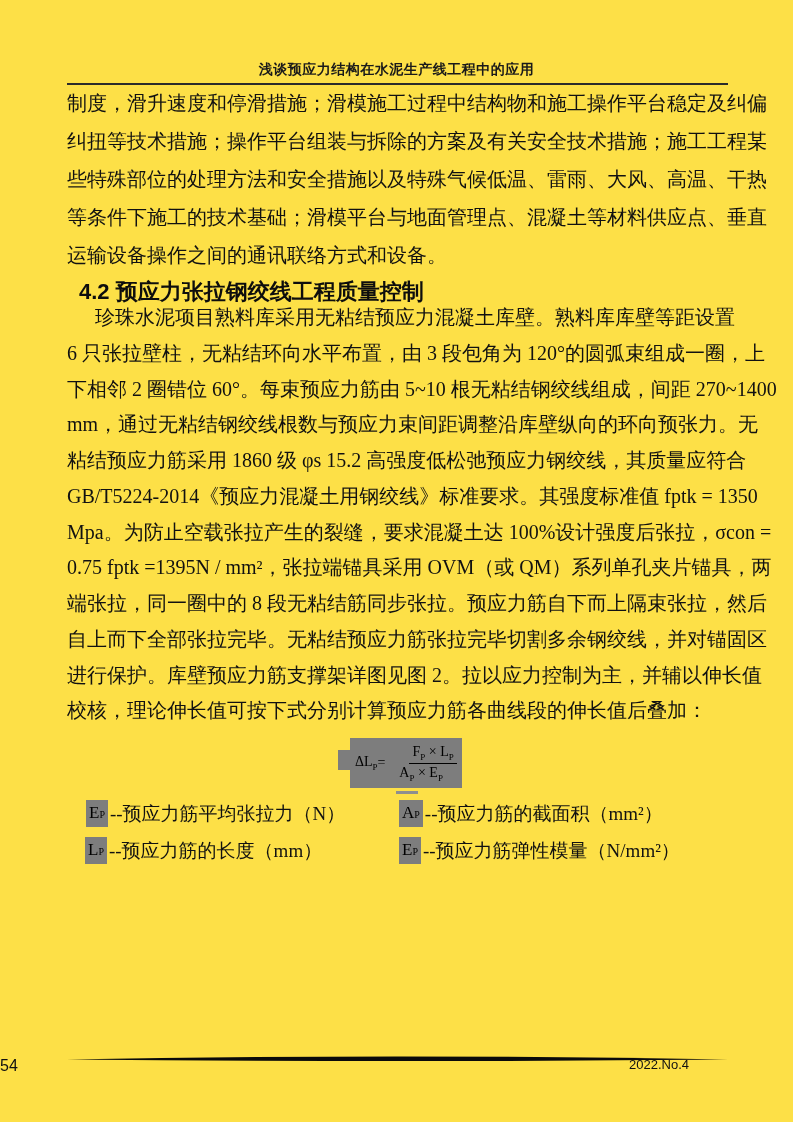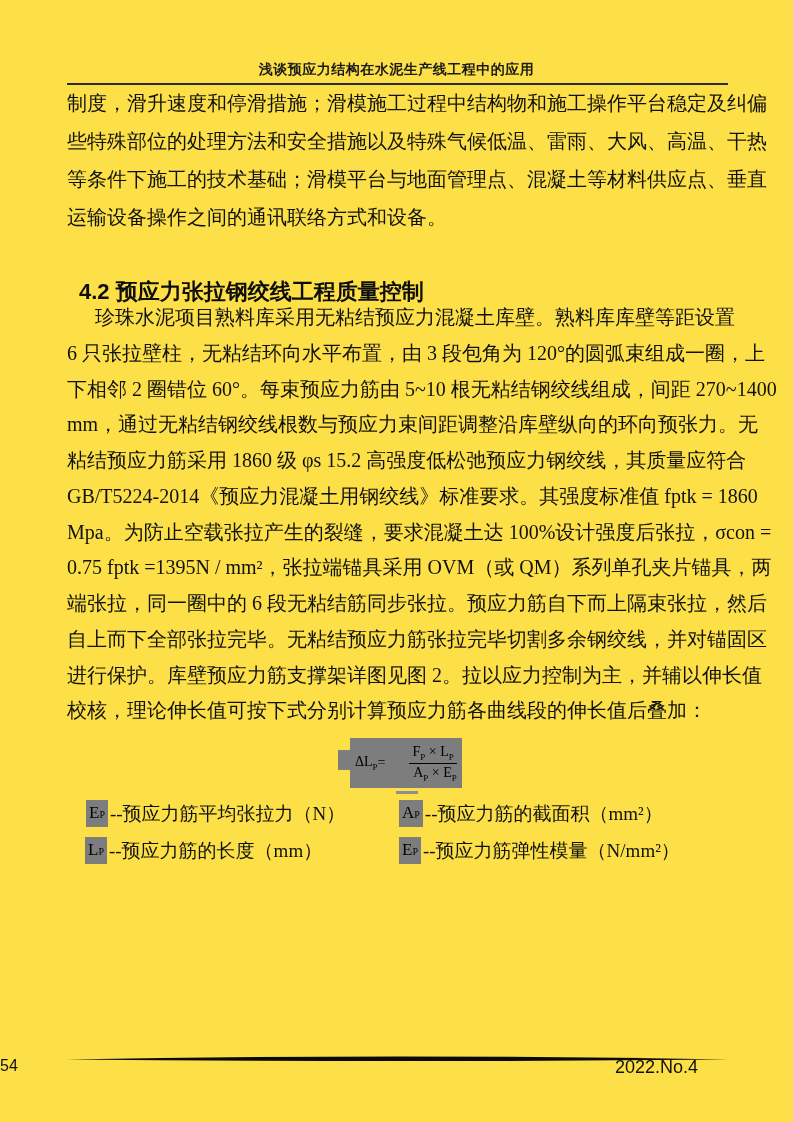--- a/index.html
+++ b/index.html
@@ -47,21 +47,21 @@
   }
   .formula-box{
     position:absolute;left:350px;top:738px;min-width:107px;height:50px;
     background:#7d7d7d;
     display:flex;align-items:center;justify-content:center;gap:0;
     font-size:14px;color:#000;box-sizing:border-box;padding:6px 5px;
   }
   .formula-box sub{font-size:9px;}
   .frac{display:inline-block;text-align:center;vertical-align:middle;}
   .frac .num{display:block;border-bottom:1.4px solid #000;padding:0 3px 1px;margin-left:24px;}
-  .frac .den{display:block;padding-top:1px;text-align:right;}
+  .frac .den{display:block;padding-top:1px;}
   .formula-dash{
     position:absolute;left:396px;top:791px;width:22px;height:3px;
     background:#8f8f8f;
   }
   
   .def-row{
     position:absolute;display:flex;align-items:center;
     font-size:19px;color:#111;height:27px;
   }
   .def0{left:86px;top:800px;}
@@ -75,51 +75,52 @@
   }
   .chip sub{font-size:10px;}
   .def-text{white-space:nowrap;}
   
   .footer-line{position:absolute;left:67px;top:1049px;}
   .footer-page{
     position:absolute;top:1057px;left:0;width:793px;text-align:left;
     font-family:"Liberation Sans","DejaVu Sans",sans-serif;font-size:16px;color:#111;
   }
   .footer-issue{
-    position:absolute;top:1057px;left:615px;
-    font-family:"Liberation Sans","DejaVu Sans",sans-serif;font-size:18px;color:#111;
+    position:absolute;top:1057px;left:629px;
+    font-family:"Liberation Sans","DejaVu Sans",sans-serif;font-size:13px;color:#111;
   }
 </style>
 </head>
 <body>
 
 <div class="page">
 
   <div class="rh-title">浅谈预应力结构在水泥生产线工程中的应用</div>
   <div class="rh-rule"></div>
 
   <div class="para p1">
     <span class="line">制度，滑升速度和停滑措施；滑模施工过程中结构物和施工操作平台稳定及纠偏</span>
+    <span class="line">纠扭等技术措施；操作平台组装与拆除的方案及有关安全技术措施；施工工程某</span>
     <span class="line">些特殊部位的处理方法和安全措施以及特殊气候低温、雷雨、大风、高温、干热</span>
     <span class="line">等条件下施工的技术基础；滑模平台与地面管理点、混凝土等材料供应点、垂直</span>
     <span class="line last">运输设备操作之间的通讯联络方式和设备。</span>
   </div>
 
   <h2 class="heading">4.2 预应力张拉钢绞线工程质量控制</h2>
 
   <div class="para p2">
     <span class="line indent">珍珠水泥项目熟料库采用无粘结预应力混凝土库壁。熟料库库壁等距设置</span>
     <span class="line">6 只张拉壁柱，无粘结环向水平布置，由 3 段包角为 120°的圆弧束组成一圈，上</span>
     <span class="line">下相邻 2 圈错位 60°。每束预应力筋由 5~10 根无粘结钢绞线组成，间距 270~1400</span>
     <span class="line">mm，通过无粘结钢绞线根数与预应力束间距调整沿库壁纵向的环向预张力。无</span>
     <span class="line">粘结预应力筋采用 1860 级 φs 15.2 高强度低松弛预应力钢绞线，其质量应符合</span>
-    <span class="line">GB/T5224-2014《预应力混凝土用钢绞线》标准要求。其强度标准值 fptk = 1860</span>
+    <span class="line">GB/T5224-2014《预应力混凝土用钢绞线》标准要求。其强度标准值 fptk = 1350</span>
     <span class="line">Mpa。为防止空载张拉产生的裂缝，要求混凝土达 100%设计强度后张拉，σcon =</span>
     <span class="line">0.75 fptk =1395N / mm²，张拉端锚具采用 OVM（或 QM）系列单孔夹片锚具，两</span>
-    <span class="line">端张拉，同一圈中的 6 段无粘结筋同步张拉。预应力筋自下而上隔束张拉，然后</span>
+    <span class="line">端张拉，同一圈中的 8 段无粘结筋同步张拉。预应力筋自下而上隔束张拉，然后</span>
     <span class="line">自上而下全部张拉完毕。无粘结预应力筋张拉完毕切割多余钢绞线，并对锚固区</span>
     <span class="line">进行保护。库壁预应力筋支撑架详图见图 2。拉以应力控制为主，并辅以伸长值</span>
     <span class="line last">校核，理论伸长值可按下式分别计算预应力筋各曲线段的伸长值后叠加：</span>
   </div>
 
   <div class="formula-tab"></div>
   <div class="formula-box">
     <span><span>ΔL</span><sub>P</sub></span>
     <span>=</span>
     <span class="frac">

